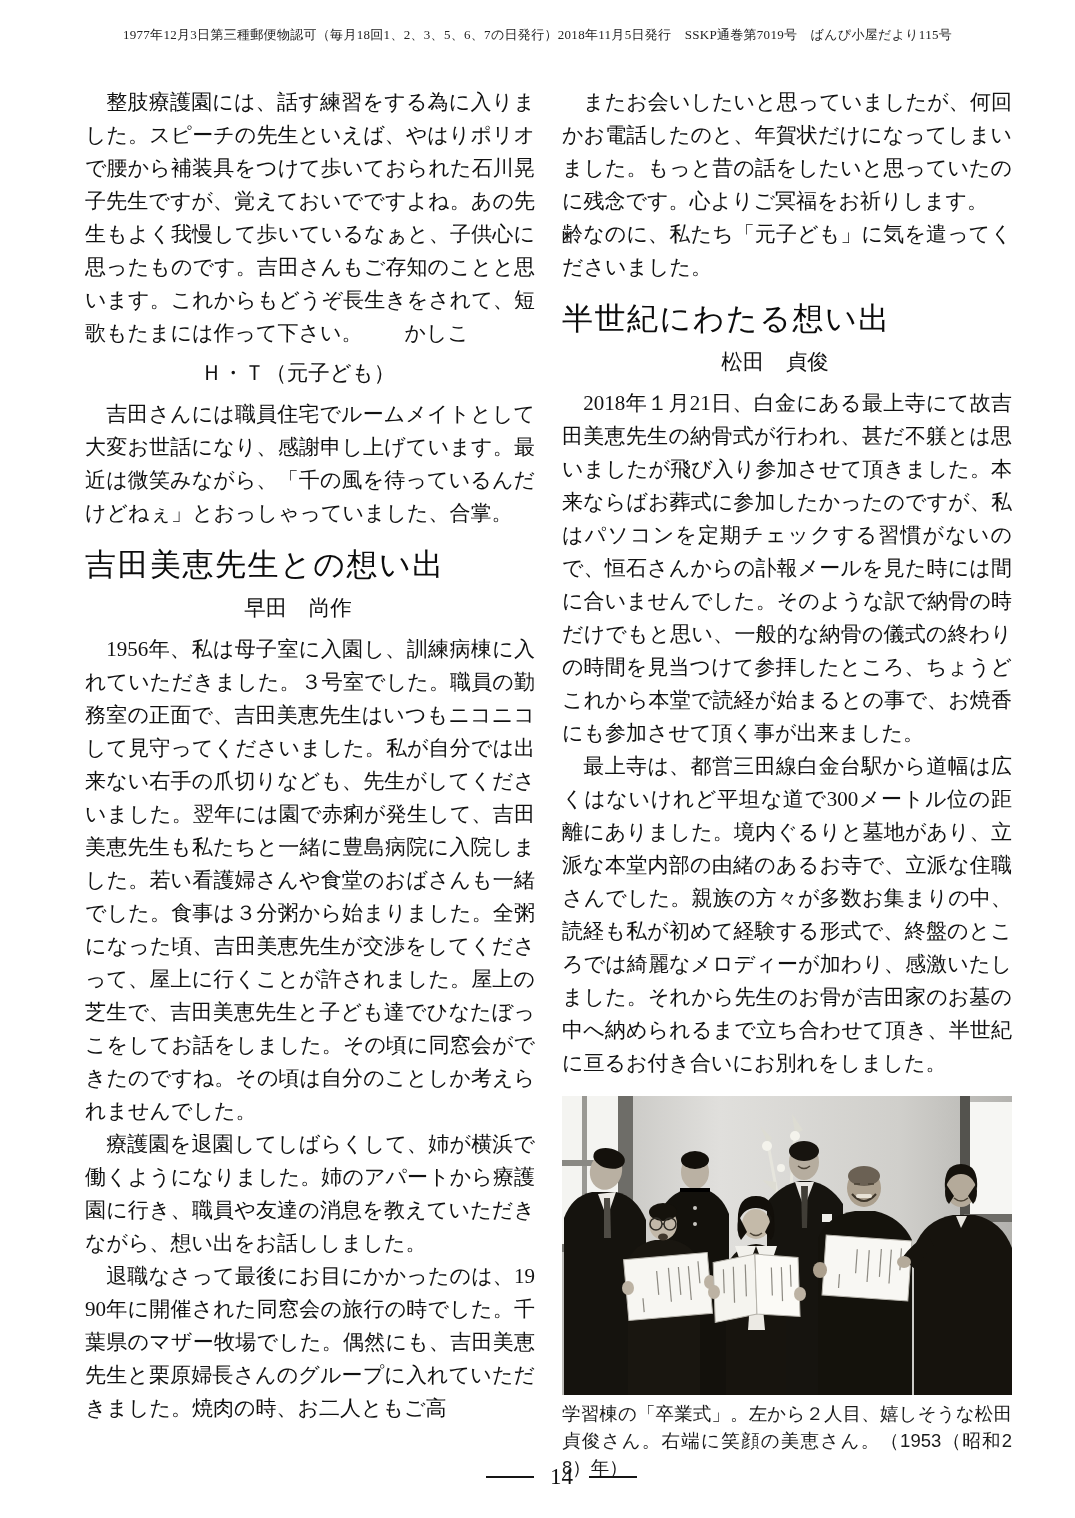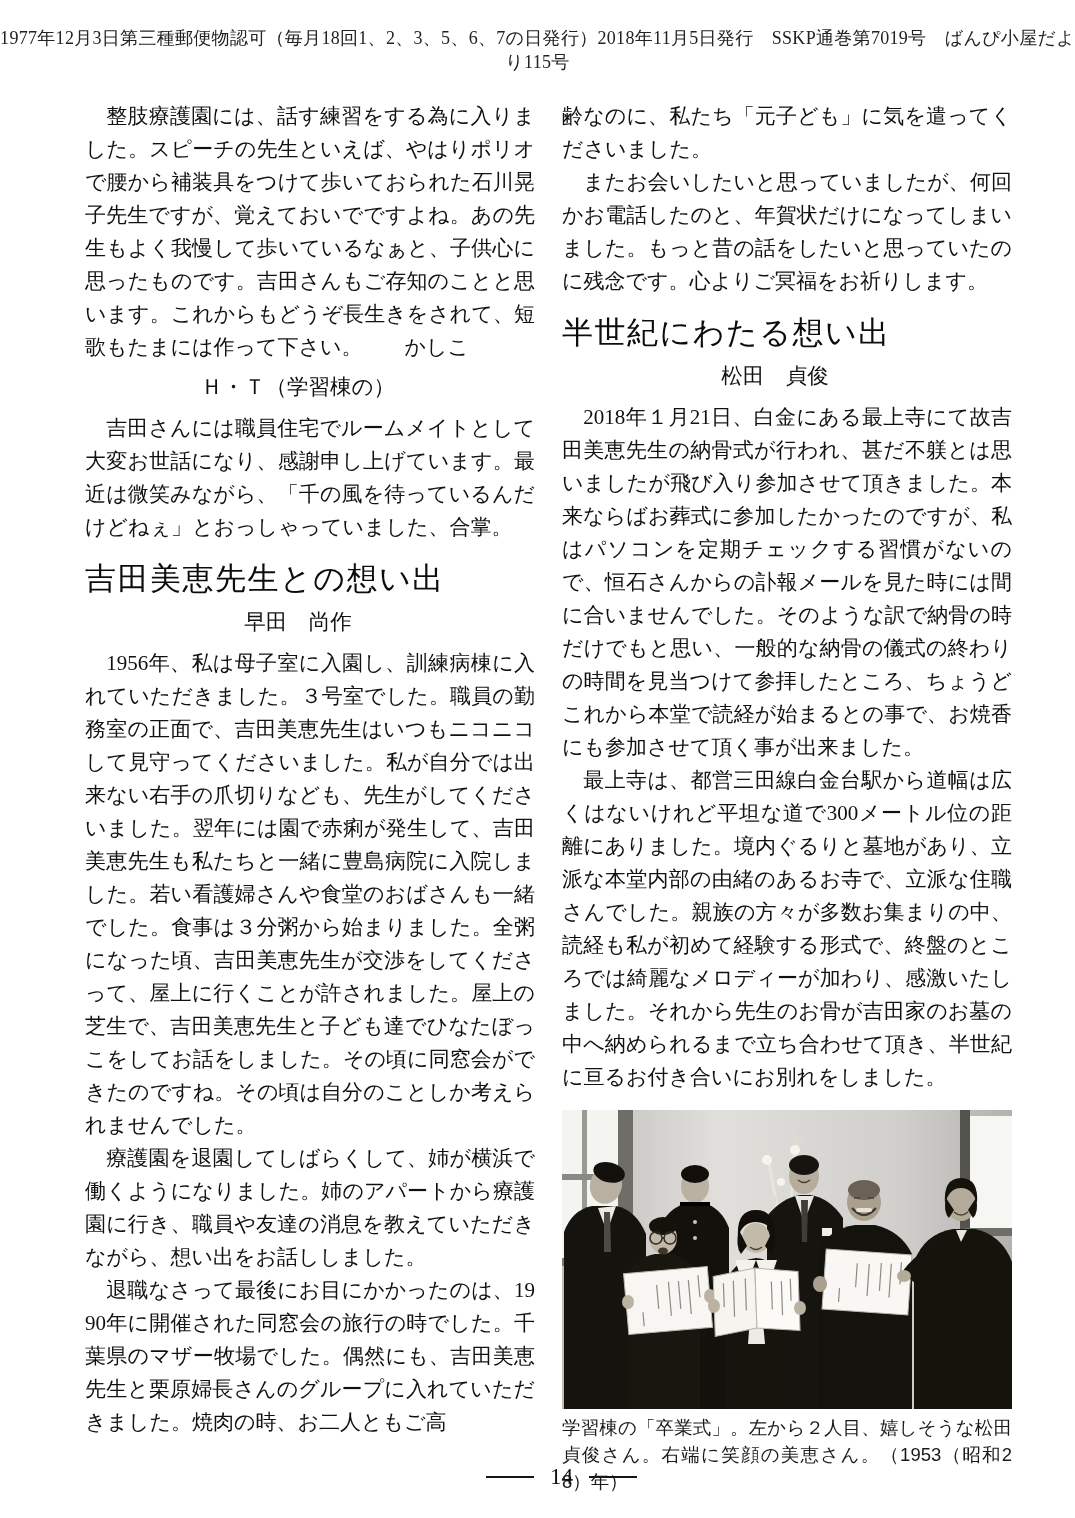--- a/index.html
+++ b/index.html
@@ -8,25 +8,25 @@
     width:1075px;height:1518px;
     margin:0 auto;
     background:#ffffff;
     color:#111;
     font-family:"Liberation Serif","DejaVu Serif",serif;
     overflow:hidden;
   }
   .masthead{
     position:absolute;top:26px;left:0;width:100%;
     text-align:center;
-    font-size:18px;letter-spacing:.3px;color:#222;
+    font-size:13px;letter-spacing:.3px;color:#222;
     font-family:"Liberation Serif","DejaVu Serif",serif;
   }
   .columns{
-    position:absolute;top:100px;left:85px;
+    position:absolute;top:86px;left:85px;
     width:927px;
     display:flex;gap:27px;
   }
   .col{width:450px;}
   p.body-text{
     margin:0;
     font-size:21px;line-height:33px;
     text-align:justify;
     word-break:break-all;
   }
@@ -68,33 +68,33 @@
 
 <div class="page">
 
   <div class="masthead">1977年12月3日第三種郵便物認可（毎月18回1、2、3、5、6、7の日発行）2018年11月5日発行　SSKP通巻第7019号　ばんぴ小屋だより115号</div>
 
   <div class="columns">
 
     <div class="col">
       <p class="body-text">　整肢療護園には、話す練習をする為に入りました。スピーチの先生といえば、やはりポリオで腰から補装具をつけて歩いておられた石川晃子先生ですが、覚えておいでですよね。あの先生もよく我慢して歩いているなぁと、子供心に思ったものです。吉田さんもご存知のことと思います。これからもどうぞ長生きをされて、短歌もたまには作って下さい。　　かしこ</p>
 
-      <div class="byline">Ｈ・Ｔ（学習棟の）</div>
+      <div class="byline">Ｈ・Ｔ（元子ども）</div>
       <p class="body-text">　吉田さんには職員住宅でルームメイトとして大変お世話になり、感謝申し上げています。最近は微笑みながら、「千の風を待っているんだけどねぇ」とおっしゃっていました、合掌。</p>
 
       <div class="sec-heading">吉田美恵先生との想い出</div>
       <div class="byline">早田　尚作</div>
       <p class="body-text">　1956年、私は母子室に入園し、訓練病棟に入れていただきました。３号室でした。職員の勤務室の正面で、吉田美恵先生はいつもニコニコして見守ってくださいました。私が自分では出来ない右手の爪切りなども、先生がしてくださいました。翌年には園で赤痢が発生して、吉田美恵先生も私たちと一緒に豊島病院に入院しました。若い看護婦さんや食堂のおばさんも一緒でした。食事は３分粥から始まりました。全粥になった頃、吉田美恵先生が交渉をしてくださって、屋上に行くことが許されました。屋上の芝生で、吉田美恵先生と子ども達でひなたぼっこをしてお話をしました。その頃に同窓会ができたのですね。その頃は自分のことしか考えられませんでした。</p>
       <p class="body-text">　療護園を退園してしばらくして、姉が横浜で働くようになりました。姉のアパートから療護園に行き、職員や友達の消息を教えていただきながら、想い出をお話ししました。</p>
       <p class="body-text">　退職なさって最後にお目にかかったのは、1990年に開催された同窓会の旅行の時でした。千葉県のマザー牧場でした。偶然にも、吉田美恵先生と栗原婦長さんのグループに入れていただきました。焼肉の時、お二人ともご高</p>
     </div>
 
     <div class="col">
+      <p class="body-text">　またお会いしたいと思っていましたが、何回かお電話したのと、年賀状だけになってしまいました。もっと昔の話をしたいと思っていたのに残念です。心よりご冥福をお祈りします。</p>
       <p class="body-text">齢なのに、私たち「元子ども」に気を遣ってくださいました。</p>
-      <p class="body-text">　またお会いしたいと思っていましたが、何回かお電話したのと、年賀状だけになってしまいました。もっと昔の話をしたいと思っていたのに残念です。心よりご冥福をお祈りします。</p>
 
       <div class="sec-heading">半世紀にわたる想い出</div>
       <div class="byline">松田　貞俊</div>
       <p class="body-text">　2018年１月21日、白金にある最上寺にて故吉田美恵先生の納骨式が行われ、甚だ不躾とは思いましたが飛び入り参加させて頂きました。本来ならばお葬式に参加したかったのですが、私はパソコンを定期チェックする習慣がないので、恒石さんからの訃報メールを見た時には間に合いませんでした。そのような訳で納骨の時だけでもと思い、一般的な納骨の儀式の終わりの時間を見当つけて参拝したところ、ちょうどこれから本堂で読経が始まるとの事で、お焼香にも参加させて頂く事が出来ました。</p>
       <p class="body-text">　最上寺は、都営三田線白金台駅から道幅は広くはないけれど平坦な道で300メートル位の距離にありました。境内ぐるりと墓地があり、立派な本堂内部の由緒のあるお寺で、立派な住職さんでした。親族の方々が多数お集まりの中、読経も私が初めて経験する形式で、終盤のところでは綺麗なメロディーが加わり、感激いたしました。それから先生のお骨が吉田家のお墓の中へ納められるまで立ち合わせて頂き、半世紀に亘るお付き合いにお別れをしました。</p>
 
       <figure class="photo-figure" style="margin:16px 0 0 0;">
 
         <svg class="photo-frame" viewBox="0 0 450 299" xmlns="http://www.w3.org/2000/svg">
           <defs>

